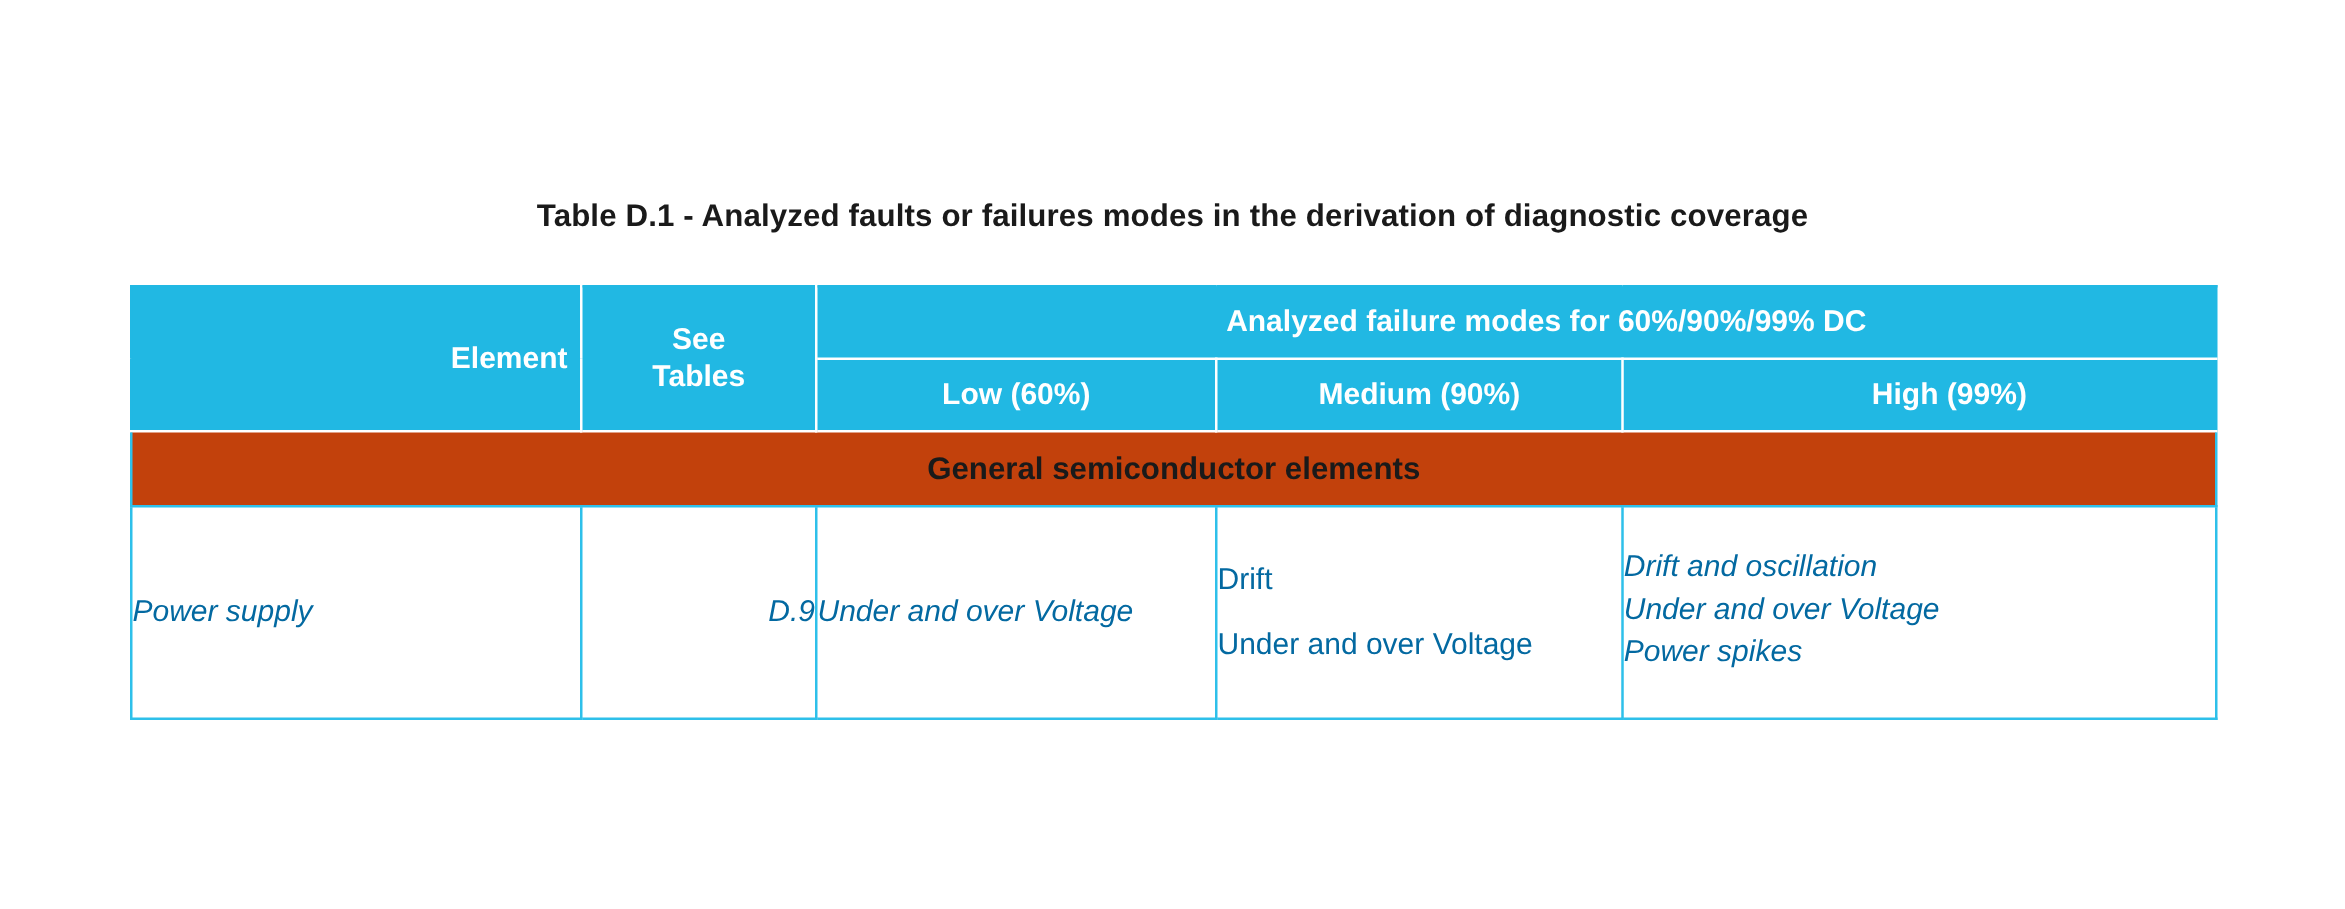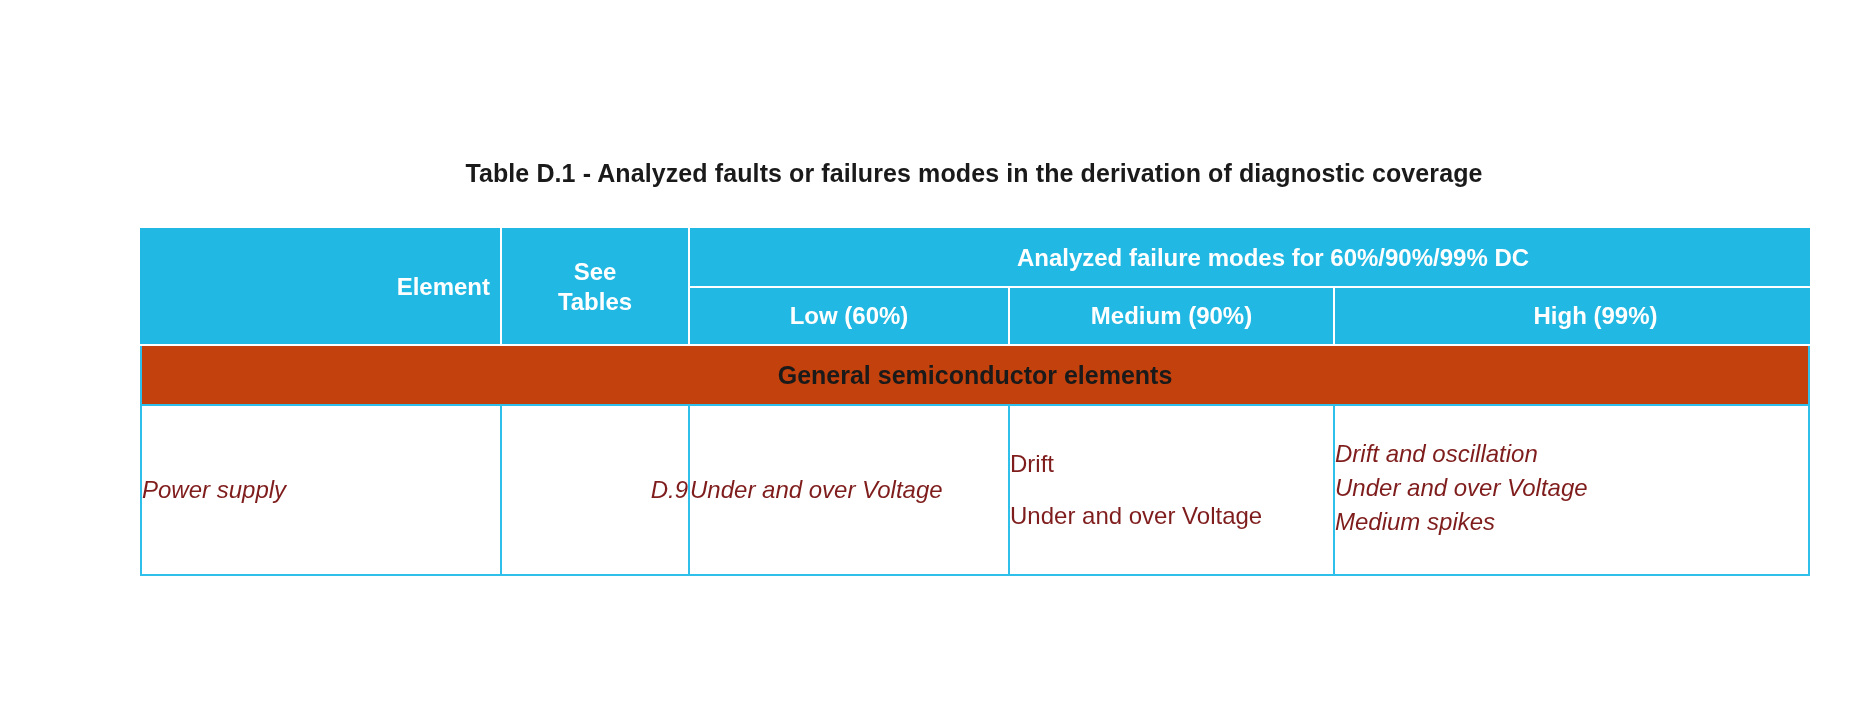--- a/index.html
+++ b/index.html
@@ -12,21 +12,20 @@
     height: 727px;
     font-family: "Liberation Sans", sans-serif;
     -webkit-font-smoothing: antialiased;
   }
 
   .page {
     position: relative;
     width: 1484px;
     height: 727px;
     box-sizing: border-box;
-    margin-left: 36px;
   }
 
   .table-title {
     position: absolute;
     left: 104px;
     top: 158px;
     width: 1668px;
     text-align: center;
     font-size: 25px;
     font-weight: bold;
@@ -82,21 +81,21 @@
     color: #1a1a1a;
     font-weight: bold;
     font-size: 25px;
     text-align: center;
     height: 58px;
   }
 
   
   .body-row td {
     background: #ffffff;
-    color: #7f1d1d;
+    color: #0369a1;
     font-size: 24px;
     height: 168px;
     line-height: 1.25;
   }
   .cell-pad { padding: 10px 22px; }
 
   .align-left   { text-align: left; }
   .align-center { text-align: right; }
 
   .vtop  { vertical-align: top; }
@@ -181,21 +180,21 @@
           <td class="cell-pad align-left vtop">
             <ul class="mode-list">
               <li>Drift</li>
               <li>Under and over Voltage</li>
             </ul>
           </td>
           <td class="cell-pad align-left vmid">
             <ul class="mode-list tight">
               <li>Drift and oscillation</li>
               <li>Under and over Voltage</li>
-              <li>Medium spikes</li>
+              <li>Power spikes</li>
             </ul>
           </td>
         </tr>
       </tbody>
     </table>
   </div>
 
 </div>
 
 </body></html>

